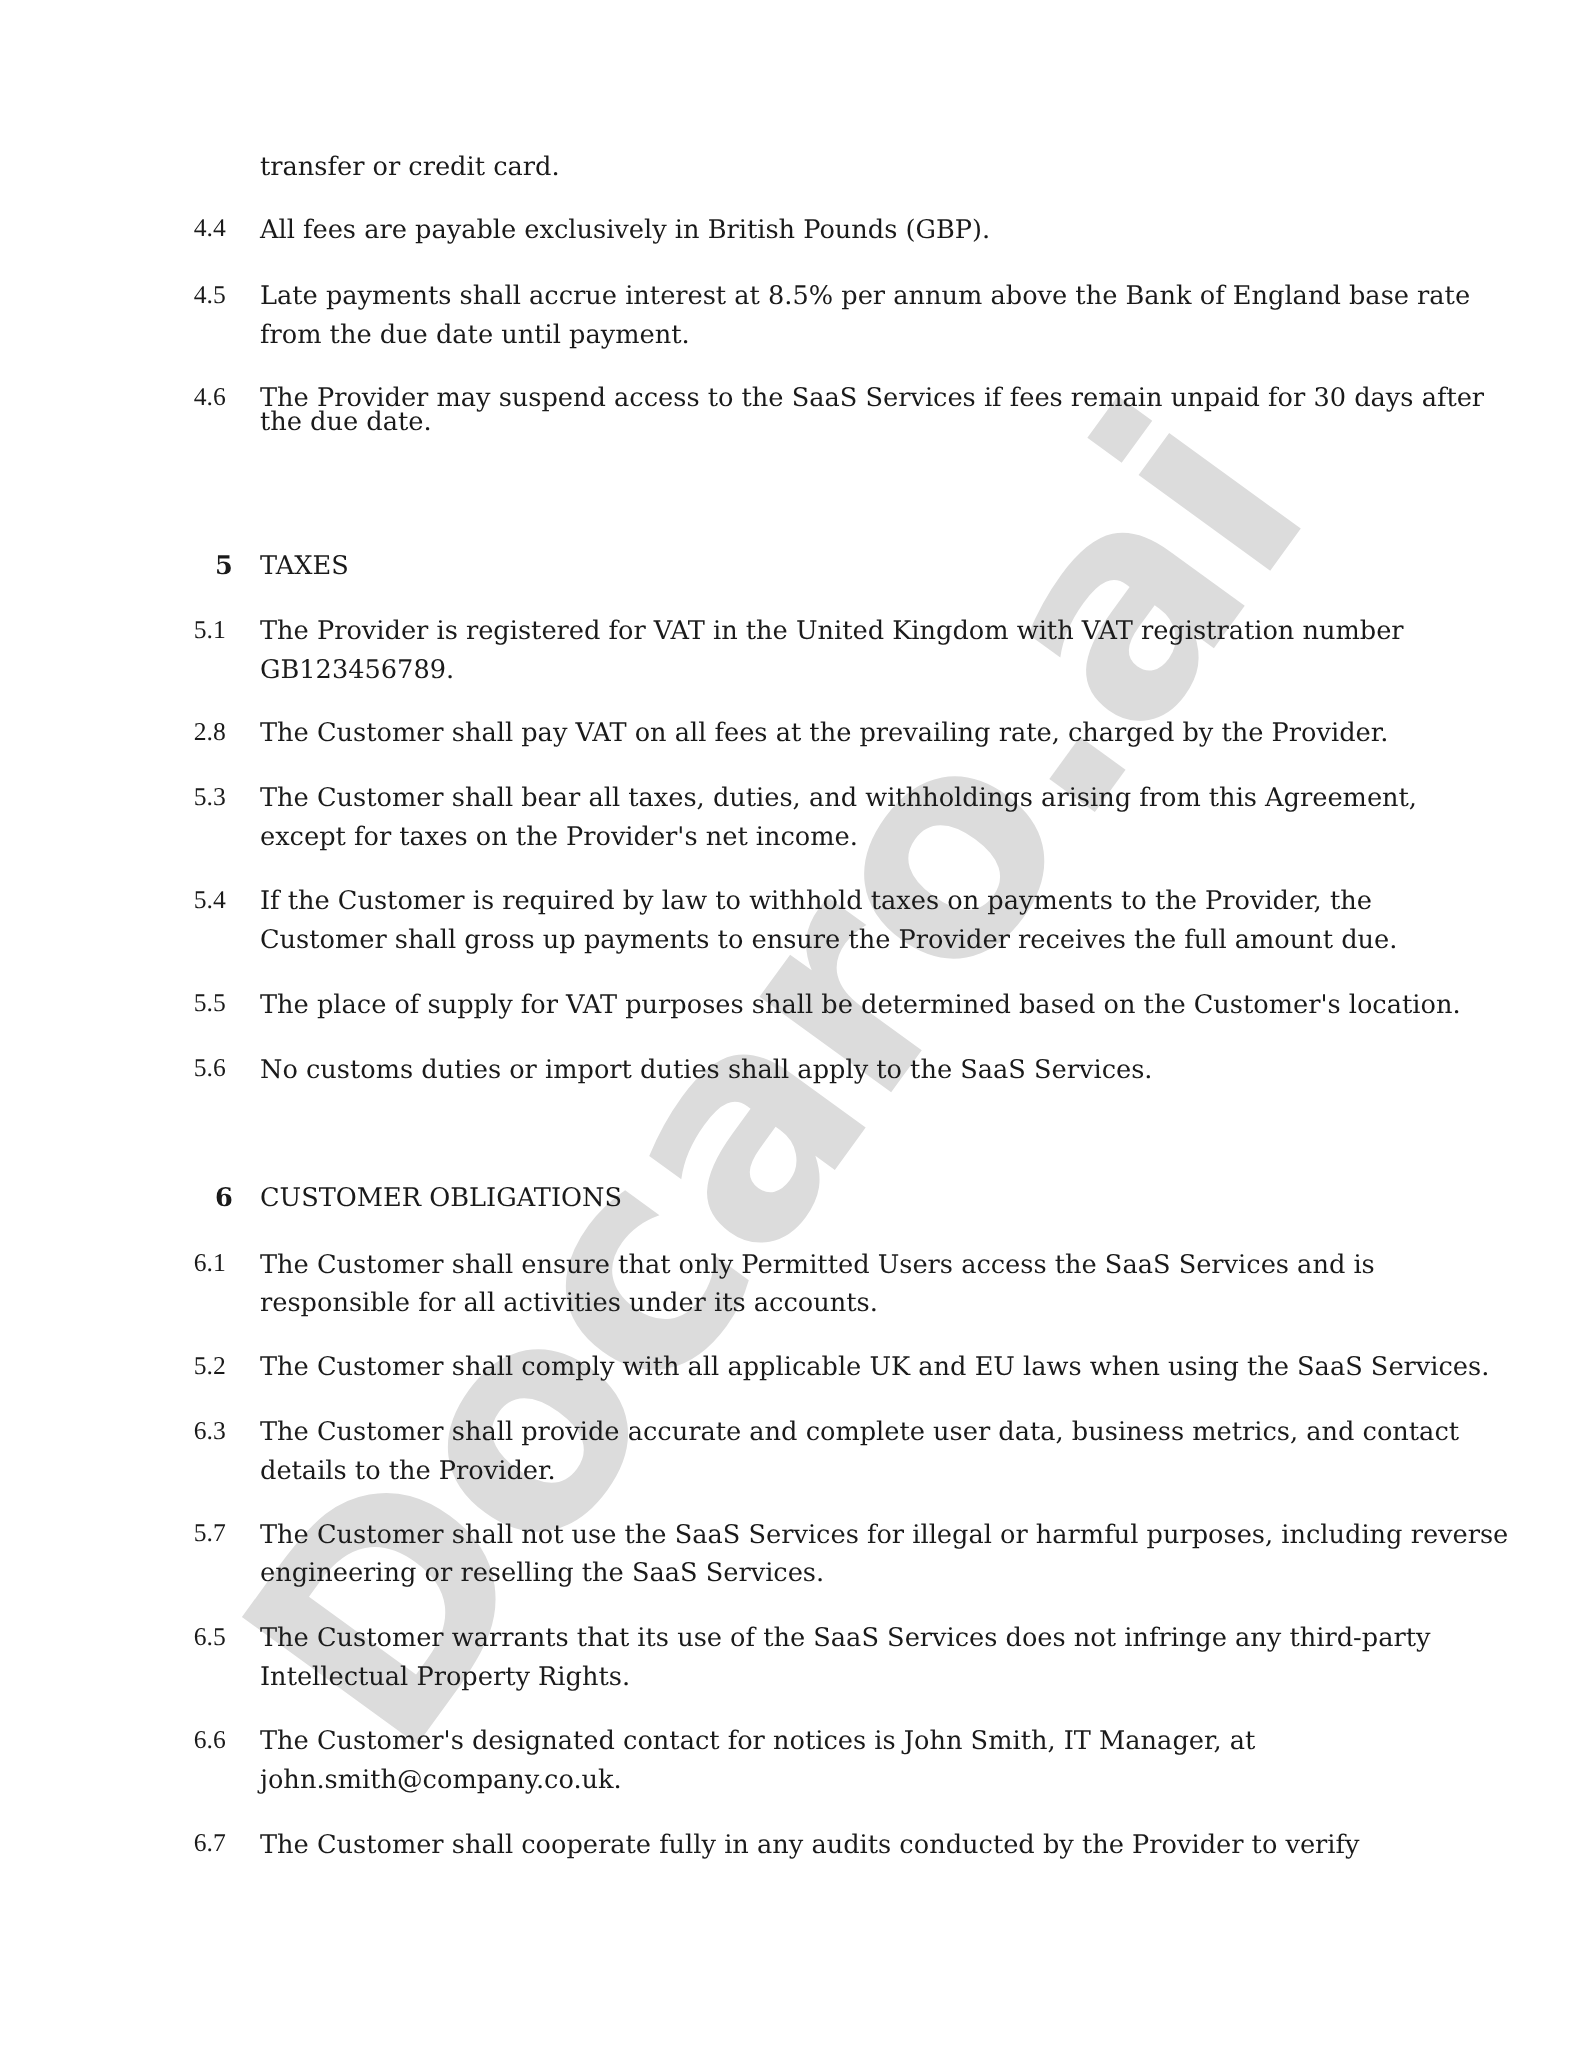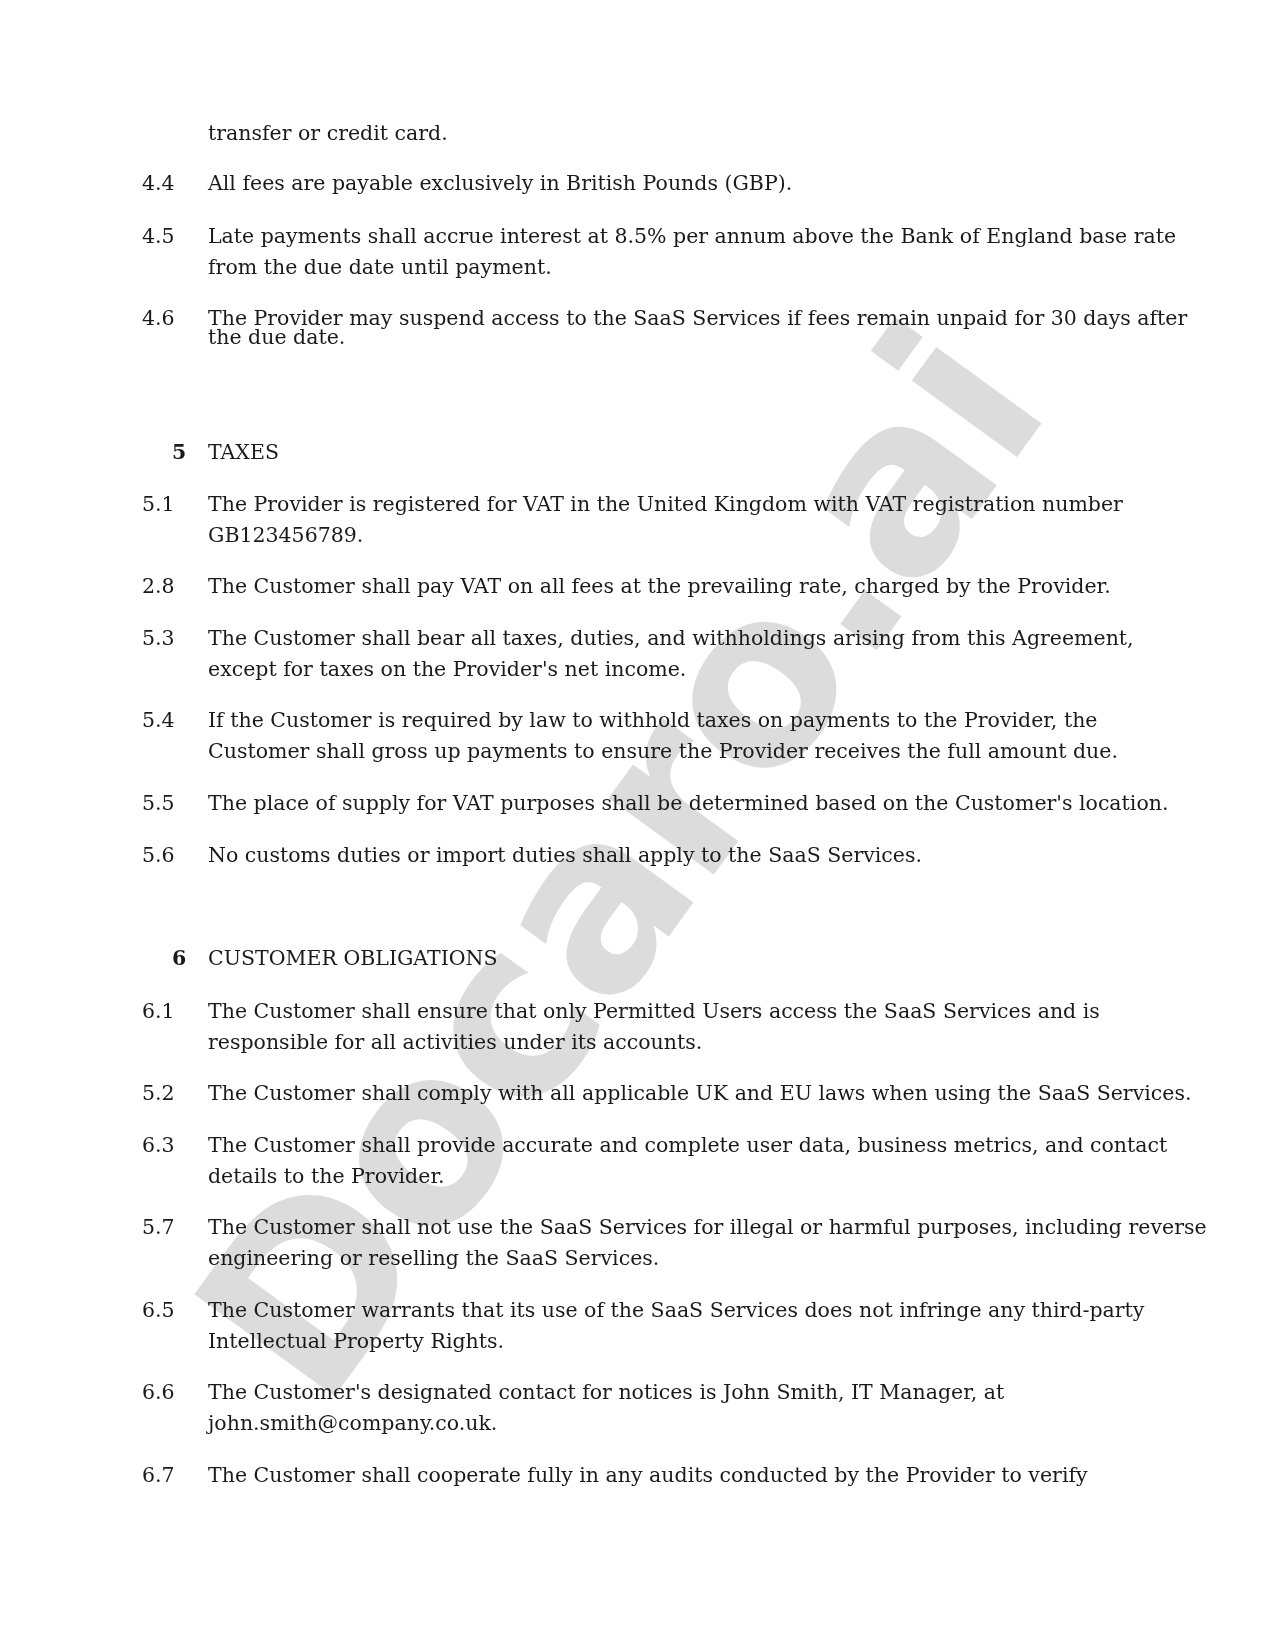--- a/index.html
+++ b/index.html
@@ -22,21 +22,21 @@
       z-index: 0;
       line-height: 1;
     }
     .content { position: absolute; left: 0; top: 0; width: 1275px; z-index: 1; }
     .line {
       position: absolute;
       font-size: 20.5px;
       line-height: 31px;
       white-space: nowrap;
     }
-    .num { left: 142px; }
+    .num { left: 155px; font-family: Liberation Serif, serif; }
     .num-h { left: 172px; font-weight: bold; }
     .txt { left: 208px; }
     .bold { font-weight: normal; }
   </style>
 </head>
 <body>
 
 <div class="page">
   <div class="watermark">Docaro.ai</div>
 

